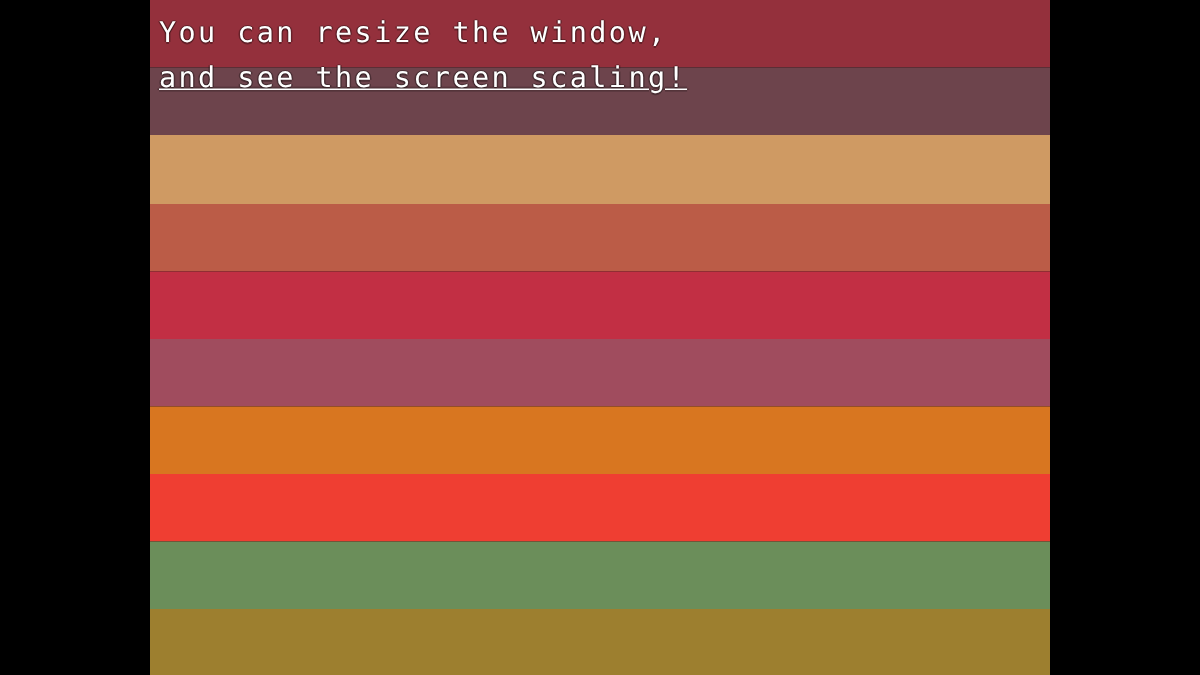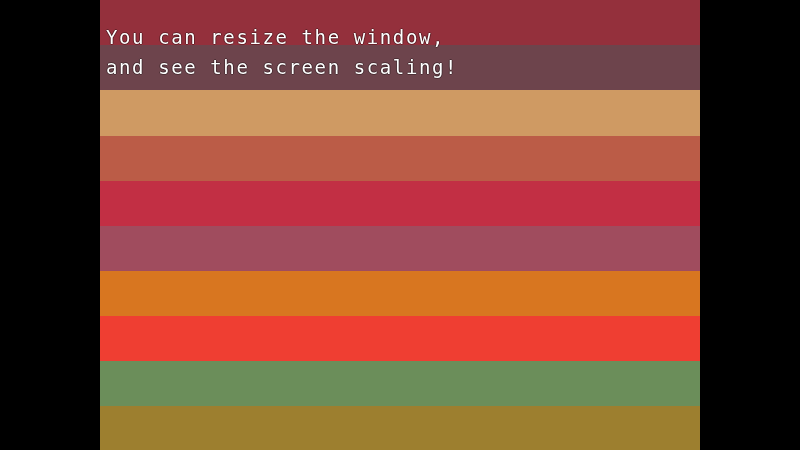--- a/index.html
+++ b/index.html
@@ -57,21 +57,21 @@
   }
 
   
   #text-overlay {
     position: absolute;
     left: 0;
     top: 0;
     width: 100%;
     z-index: 3;
     padding-left: 6px;
-    padding-top: 22px;
+    padding-top: 7px;
     box-sizing: border-box;
     pointer-events: none;
   }
 
   .text-line {
     display: block;
     color: #ffffff;
     font-family: "DejaVu Sans Mono", "Liberation Mono", monospace;
     font-size: 19px;
     line-height: 30px;
@@ -102,21 +102,21 @@
         <div class="band" style="background: rgb(194, 47, 68); height: 45px;"></div>
         <div class="band" style="background: rgb(160, 76, 94); height: 45px;"></div>
         <div class="band" style="background: rgb(216, 118, 32); height: 45px;"></div>
         <div class="band" style="background: rgb(239, 62, 50); height: 45px;"></div>
         <div class="band" style="background: rgb(107, 142, 90); height: 45px;"></div>
         <div class="band" style="background: rgb(157, 127, 47); height: 44px;"></div>
       </div>
 
     <div id="text-overlay">
       <span class="text-line" style="color: rgb(255, 255, 255); font-size: 19px;">You can resize the window,</span>
-      <span class="text-line" style="color: rgb(255, 255, 255); font-size: 19px;">and see the screen scaling!</span>
+      <span class="text-line" style="color: rgb(255, 255, 255); font-size: 19px; text-decoration: underline;">and see the screen scaling!</span>
     </div>
 
   </div>
 
   <div class="pillarbox left" style="width: 100px; background: rgb(0, 0, 0);"></div>
   <div class="pillarbox right" style="left: 700px; width: 100px; background: rgb(0, 0, 0);"></div>
 
 </div>
 
 </body></html>

